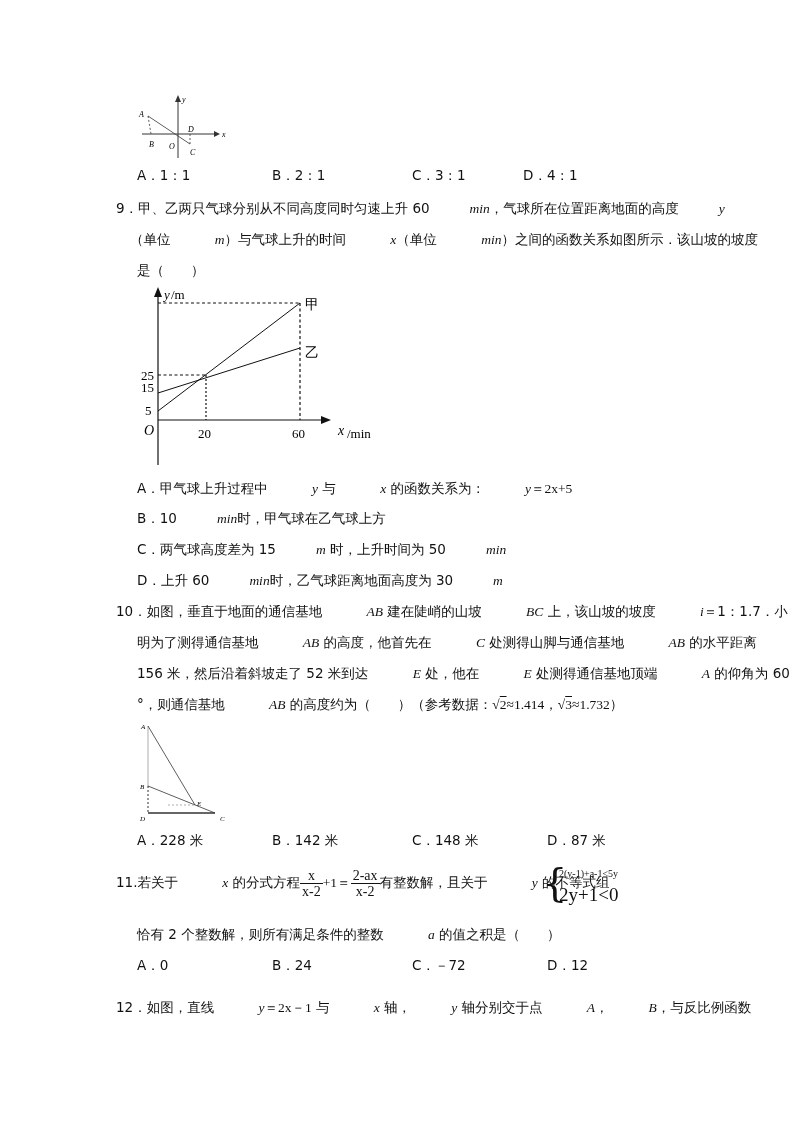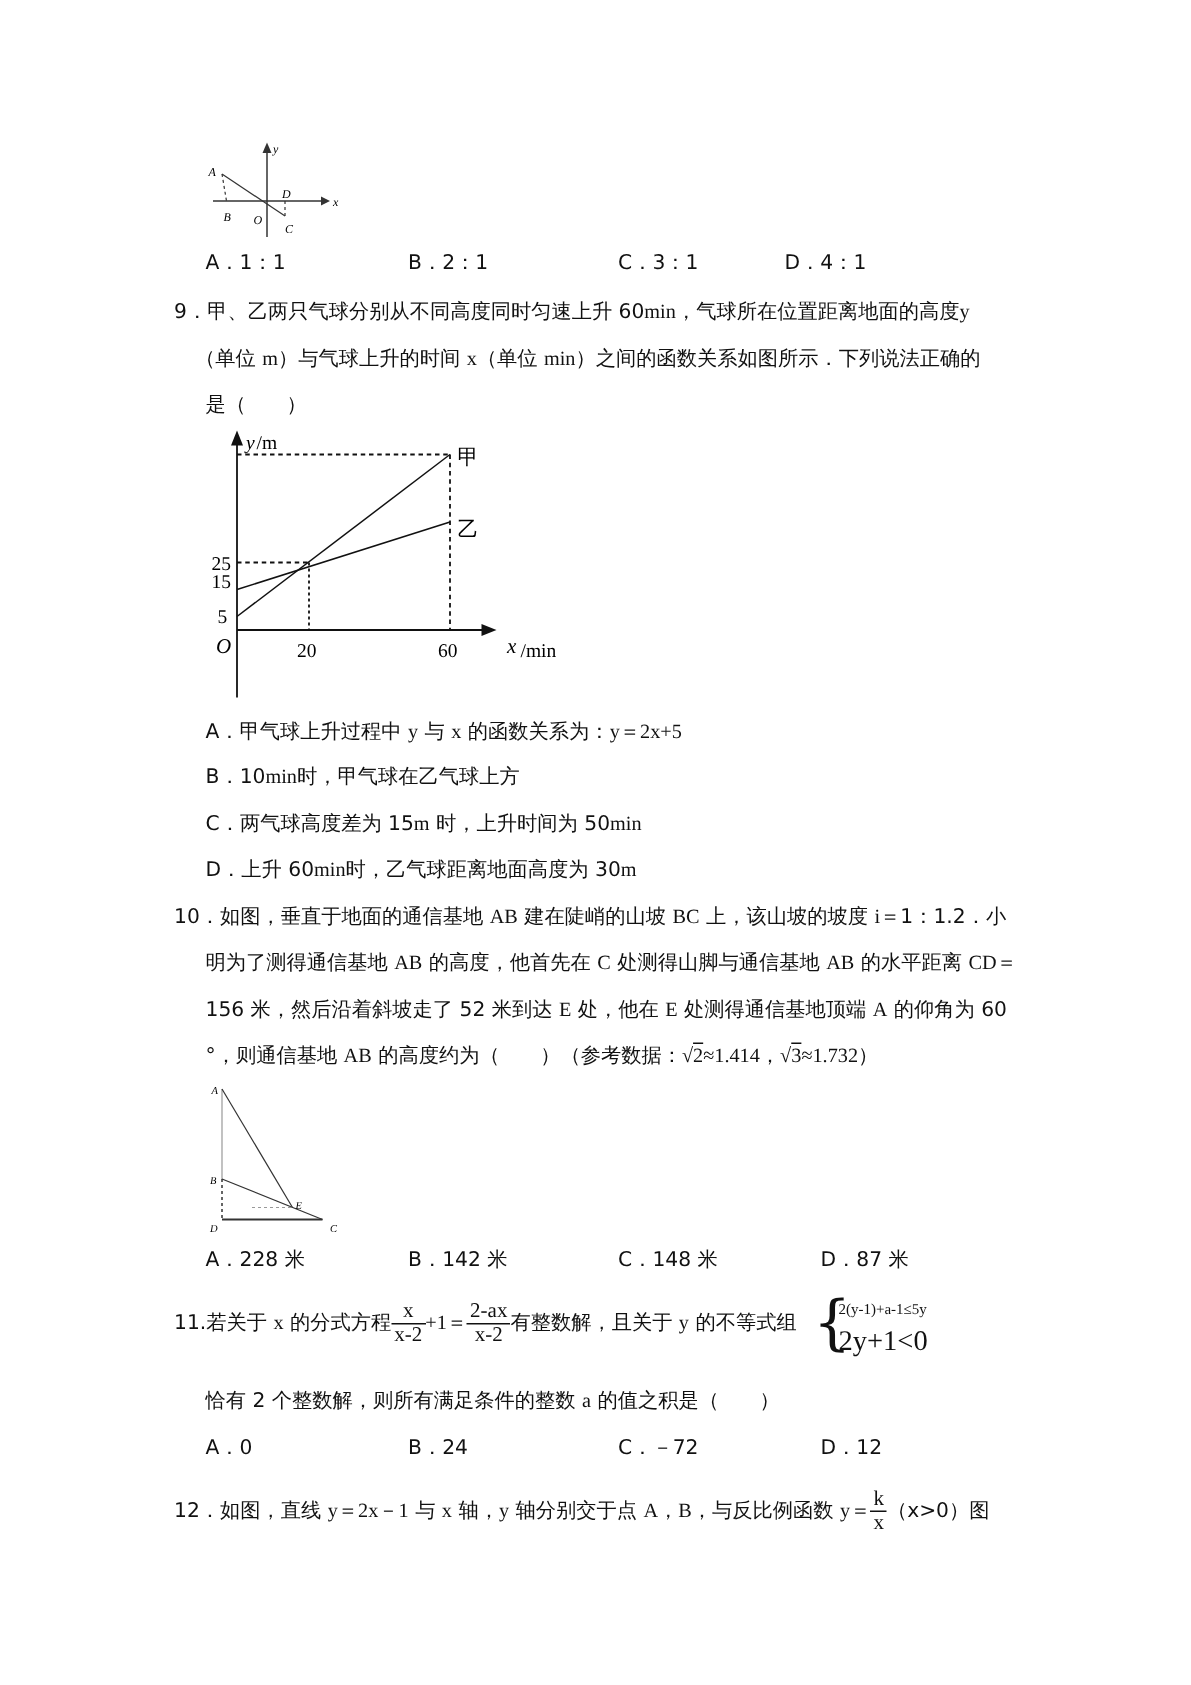--- a/index.html
+++ b/index.html
@@ -1,19 +1,19 @@
 <!DOCTYPE html>
 <html><head>
 <meta charset="utf-8">
 <style>
   html, body { margin:0; padding:0; background:#ffffff; }
   body { width:794px; height:1123px; position:relative; overflow:hidden;
          font-family:"DejaVu Sans","Liberation Sans",sans-serif; color:#111; }
   .t { position:absolute; font-size:13.5px; line-height:18px; white-space:nowrap; }
-  .i { font-family:"Liberation Serif","DejaVu Serif",serif; }
+  .i { font-style:italic; font-family:"Liberation Serif","DejaVu Serif",serif;padding-left:40px; }
   .serif { font-family:Liberation Serif, serif; }
   .frac { display:inline-block; vertical-align:middle; text-align:center; font-family:"Liberation Serif",serif; font-size:14px; line-height:15px; }
   .frac .n { display:block; border-bottom:1px solid #111; padding:0 2px; }
   .frac .d { display:block; padding:0 2px; }
   svg text { font-family:"Liberation Serif","DejaVu Serif",serif; }
   .brace { position:absolute; font-size:40px; line-height:40px; font-family:"DejaVu Serif",serif; font-weight:100; }
 </style>
 </head>
 <body>
 
@@ -36,21 +36,21 @@
 
 <div class="t" style="left:137px;top:166px">A．1：1</div>
 <div class="t" style="left:272px;top:166px">B．2：1</div>
 <div class="t" style="left:412px;top:166px">C．3：1</div>
 <div class="t" style="left:523px;top:166px">D．4：1</div>
 
 <div class="t" style="left:116px;top:199px">
   <span>9．</span><span>甲、乙两只气球分别从不同高度同时匀速上升 60</span><span class="i">min</span><span>，气球所在位置距离地面的高度</span><span class="i">y</span>
 </div>
 <div class="t" style="left:130px;top:230px">
-  <span>（单位 </span><span class="i">m</span><span>）与气球上升的时间 </span><span class="i">x</span><span>（单位 </span><span class="i">min</span><span>）之间的函数关系如图所示．下列说法正确的</span>
+  <span>（单位 </span><span class="i">m</span><span>）与气球上升的时间 </span><span class="i">x</span><span>（单位 </span><span class="i">min</span><span>）之间的函数关系如图所示．该山坡的坡度</span>
 </div>
 <div class="t" style="left:137px;top:261px">是（　　）</div>
 
 <svg style="position:absolute;left:135px;top:285px" width="250" height="185" viewBox="0 0 250 185">
 
   <line x1="23" y1="180" x2="23" y2="8" stroke="#111" stroke-width="1.2"></line>
   <polygon points="19,12 23,2 27,12" fill="#111"></polygon>
   <line x1="23" y1="135" x2="190" y2="135" stroke="#111" stroke-width="1.2"></line>
   <polygon points="186,131 196,135 186,139" fill="#111"></polygon>
 
@@ -84,21 +84,21 @@
   <span>B．10</span><span class="i">min</span><span>时，甲气球在乙气球上方</span>
 </div>
 <div class="t" style="left:137px;top:540px">
   <span>C．两气球高度差为 15</span><span class="i">m</span><span> 时，上升时间为 50</span><span class="i">min</span>
 </div>
 <div class="t" style="left:137px;top:571px">
   <span>D．上升 60</span><span class="i">min</span><span>时，乙气球距离地面高度为 30</span><span class="i">m</span>
 </div>
 
 <div class="t" style="left:116px;top:602px">
-  <span>10．</span><span>如图，垂直于地面的通信基地 </span><span class="i">AB</span><span> 建在陡峭的山坡 </span><span class="i">BC</span><span> 上，该山坡的坡度 </span><span class="i">i</span><span>＝1：1.2．小</span>
+  <span>10．</span><span>如图，垂直于地面的通信基地 </span><span class="i">AB</span><span> 建在陡峭的山坡 </span><span class="i">BC</span><span> 上，该山坡的坡度 </span><span class="i">i</span><span>＝1：1.7．小</span>
 </div>
 <div class="t" style="left:137px;top:633px">
   <span>明为了测得通信基地 </span><span class="i">AB</span><span> 的高度，他首先在 </span><span class="i">C</span><span> 处测得山脚与通信基地 </span><span class="i">AB</span><span> 的水平距离 </span><span class="i">CD</span><span>＝</span>
 </div>
 <div class="t" style="left:137px;top:664px">
   <span>156 米，然后沿着斜坡走了 52 米到达 </span><span class="i">E</span><span> 处，他在 </span><span class="i">E</span><span> 处测得通信基地顶端 </span><span class="i">A</span><span> 的仰角为 60</span>
 </div>
 <div class="t" style="left:137px;top:695px">
   <span>°，则通信基地 </span><span class="i">AB</span><span> 的高度约为（　　）（参考数据：</span><span class="serif">√</span><span class="serif" style="text-decoration:overline">2</span><span class="serif">≈1.414，</span><span class="serif">√</span><span class="serif" style="text-decoration:overline">3</span><span class="serif">≈1.732）</span>
 </div>

